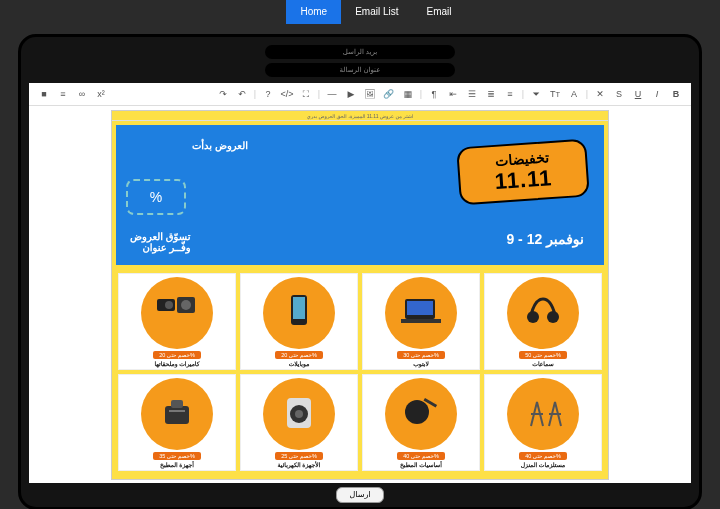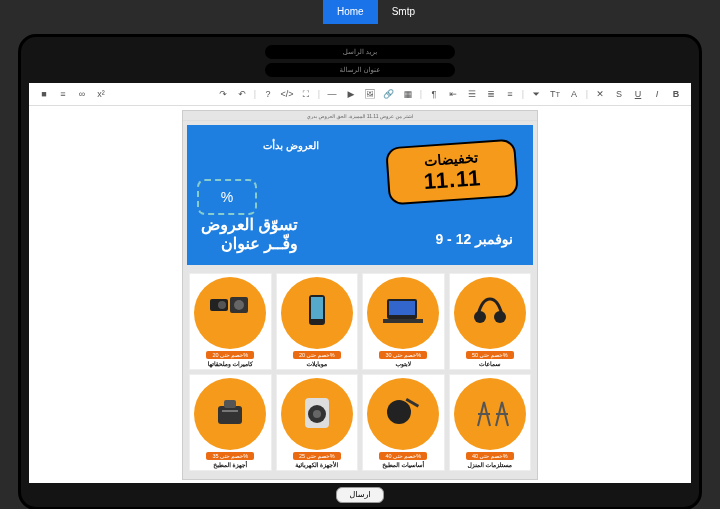--- a/index.html
+++ b/index.html
@@ -8,45 +8,46 @@
 .topnav a { color:#fff; text-decoration:none; padding:0 14px; font-size:10px; line-height:24px; }
 .topnav a.active { background:#1a73e8;margin-left:32px; }
 .stage { margin:10px auto 0; width:684px; height:476px; background:#141414; border:3px solid #000; border-radius:18px; position:relative; overflow:hidden; }
 .pill-inputs { margin-top:8px; display:flex; flex-direction:column; align-items:center; gap:4px; }
 .pill { width:190px; height:14px; background:#000; border-radius:8px; color:#888; font-size:7px; text-align:center; line-height:14px; }
 .editor { position:absolute; top:46px; left:8px; right:8px; bottom:24px; background:#fff; display:flex; flex-direction:column; }
 .toolbar { border-bottom:1px solid #ddd; padding:3px 6px; display:flex; flex-direction:row-reverse; flex-wrap:wrap; gap:1px; align-items:center; }
 .tb { width:18px; height:16px; display:inline-flex; align-items:center; justify-content:center; color:#555; font-size:9px; cursor:pointer; border-radius:2px; }
 .tb.sep { width:6px; color:#ccc; pointer-events:none; }
 .edit-area { flex:1; overflow:auto; padding:4px; }
-.page { width:356px; margin:0 auto; border:1px solid #ccc; background:#e5e5e5; }
+.page { width:498px; margin:0 auto; border:1px solid #ccc; background:#fde047; }
 .page-head { height:10px; border-bottom:1px solid #ddd; text-align:center; font-size:5px; color:#666; line-height:10px; }
 .banner { height:140px; background:#1e7fe0; margin:4px; position:relative; overflow:hidden; }
 .banner .prime { position:absolute; left:12px; top:14px; width:120px; }
 .prime-tx { color:#fff; font-size:10px; text-align:right; font-weight:bold; line-height:14px; }
 .ticket { position:absolute; left:10px; top:54px; width:60px; height:36px; border:2px dashed #8cc; border-radius:8px; display:flex; align-items:center; justify-content:center; color:#fff; font-size:14px; }
-.prime-cta { position:absolute; left:14px; bottom:12px; color:#fff; font-size:16px; text-align:right; font-weight:bold; }
+.prime-cta { position:absolute; left:14px; bottom:12px; color:#fff; font-size:10px; text-align:right; font-weight:bold; }
 .promo { position:absolute; right:16px; top:18px; width:130px; height:58px; background:#f59a1b; border:2px solid #000; border-radius:14px; display:flex; flex-direction:column; align-items:center; justify-content:center; transform:rotate(-4deg); }
 .promo .l1 { font-size:14px; font-weight:900; color:#000; }
 .promo .l2 { font-size:22px; font-weight:900; color:#000; letter-spacing:1px; }
 .dates { position:absolute; right:20px; bottom:18px; color:#fff; font-size:14px; font-weight:900;margin-top:16px; }
 .grid { display:grid; grid-template-columns:repeat(4,1fr); gap:4px; padding:4px 6px 8px; }
 .cat { background:#fff; border:1px solid #eee; display:flex; flex-direction:column; align-items:center; padding:3px 2px 2px; }
 .circ { width:72px; height:72px; border-radius:50%; background:#f59a1b; display:flex; align-items:center; justify-content:center; }
 .circ svg { width:44px; height:44px; }
 .badge { margin-top:2px; background:#ea6b12; color:#fff; font-size:5.5px; padding:1px 6px; border-radius:2px; }
 .catlbl { font-size:6px; color:#222; margin-top:1px; font-weight:bold; }
 .send { position:absolute; bottom:4px; left:50%; transform:translateX(-50%); width:48px; height:16px; background:#f3f3f3; border:1px solid #999; border-radius:6px; font-size:8px; line-height:14px; text-align:center; cursor:pointer; }
 </style>
 </head>
 <body>
 
 <div class="topnav">
   <a href="#" class="active">Home</a>
-  <a href="#">Smtp</a>
+  <a href="#">Email List</a>
+  <a href="#">Email</a>
 </div>
 
 <div class="stage">
   <div class="pill-inputs">
     <div class="pill">بريد الراسل</div>
     <div class="pill">عنوان الرسالة</div>
   </div>
 
   <div class="editor">
     <div class="toolbar">

